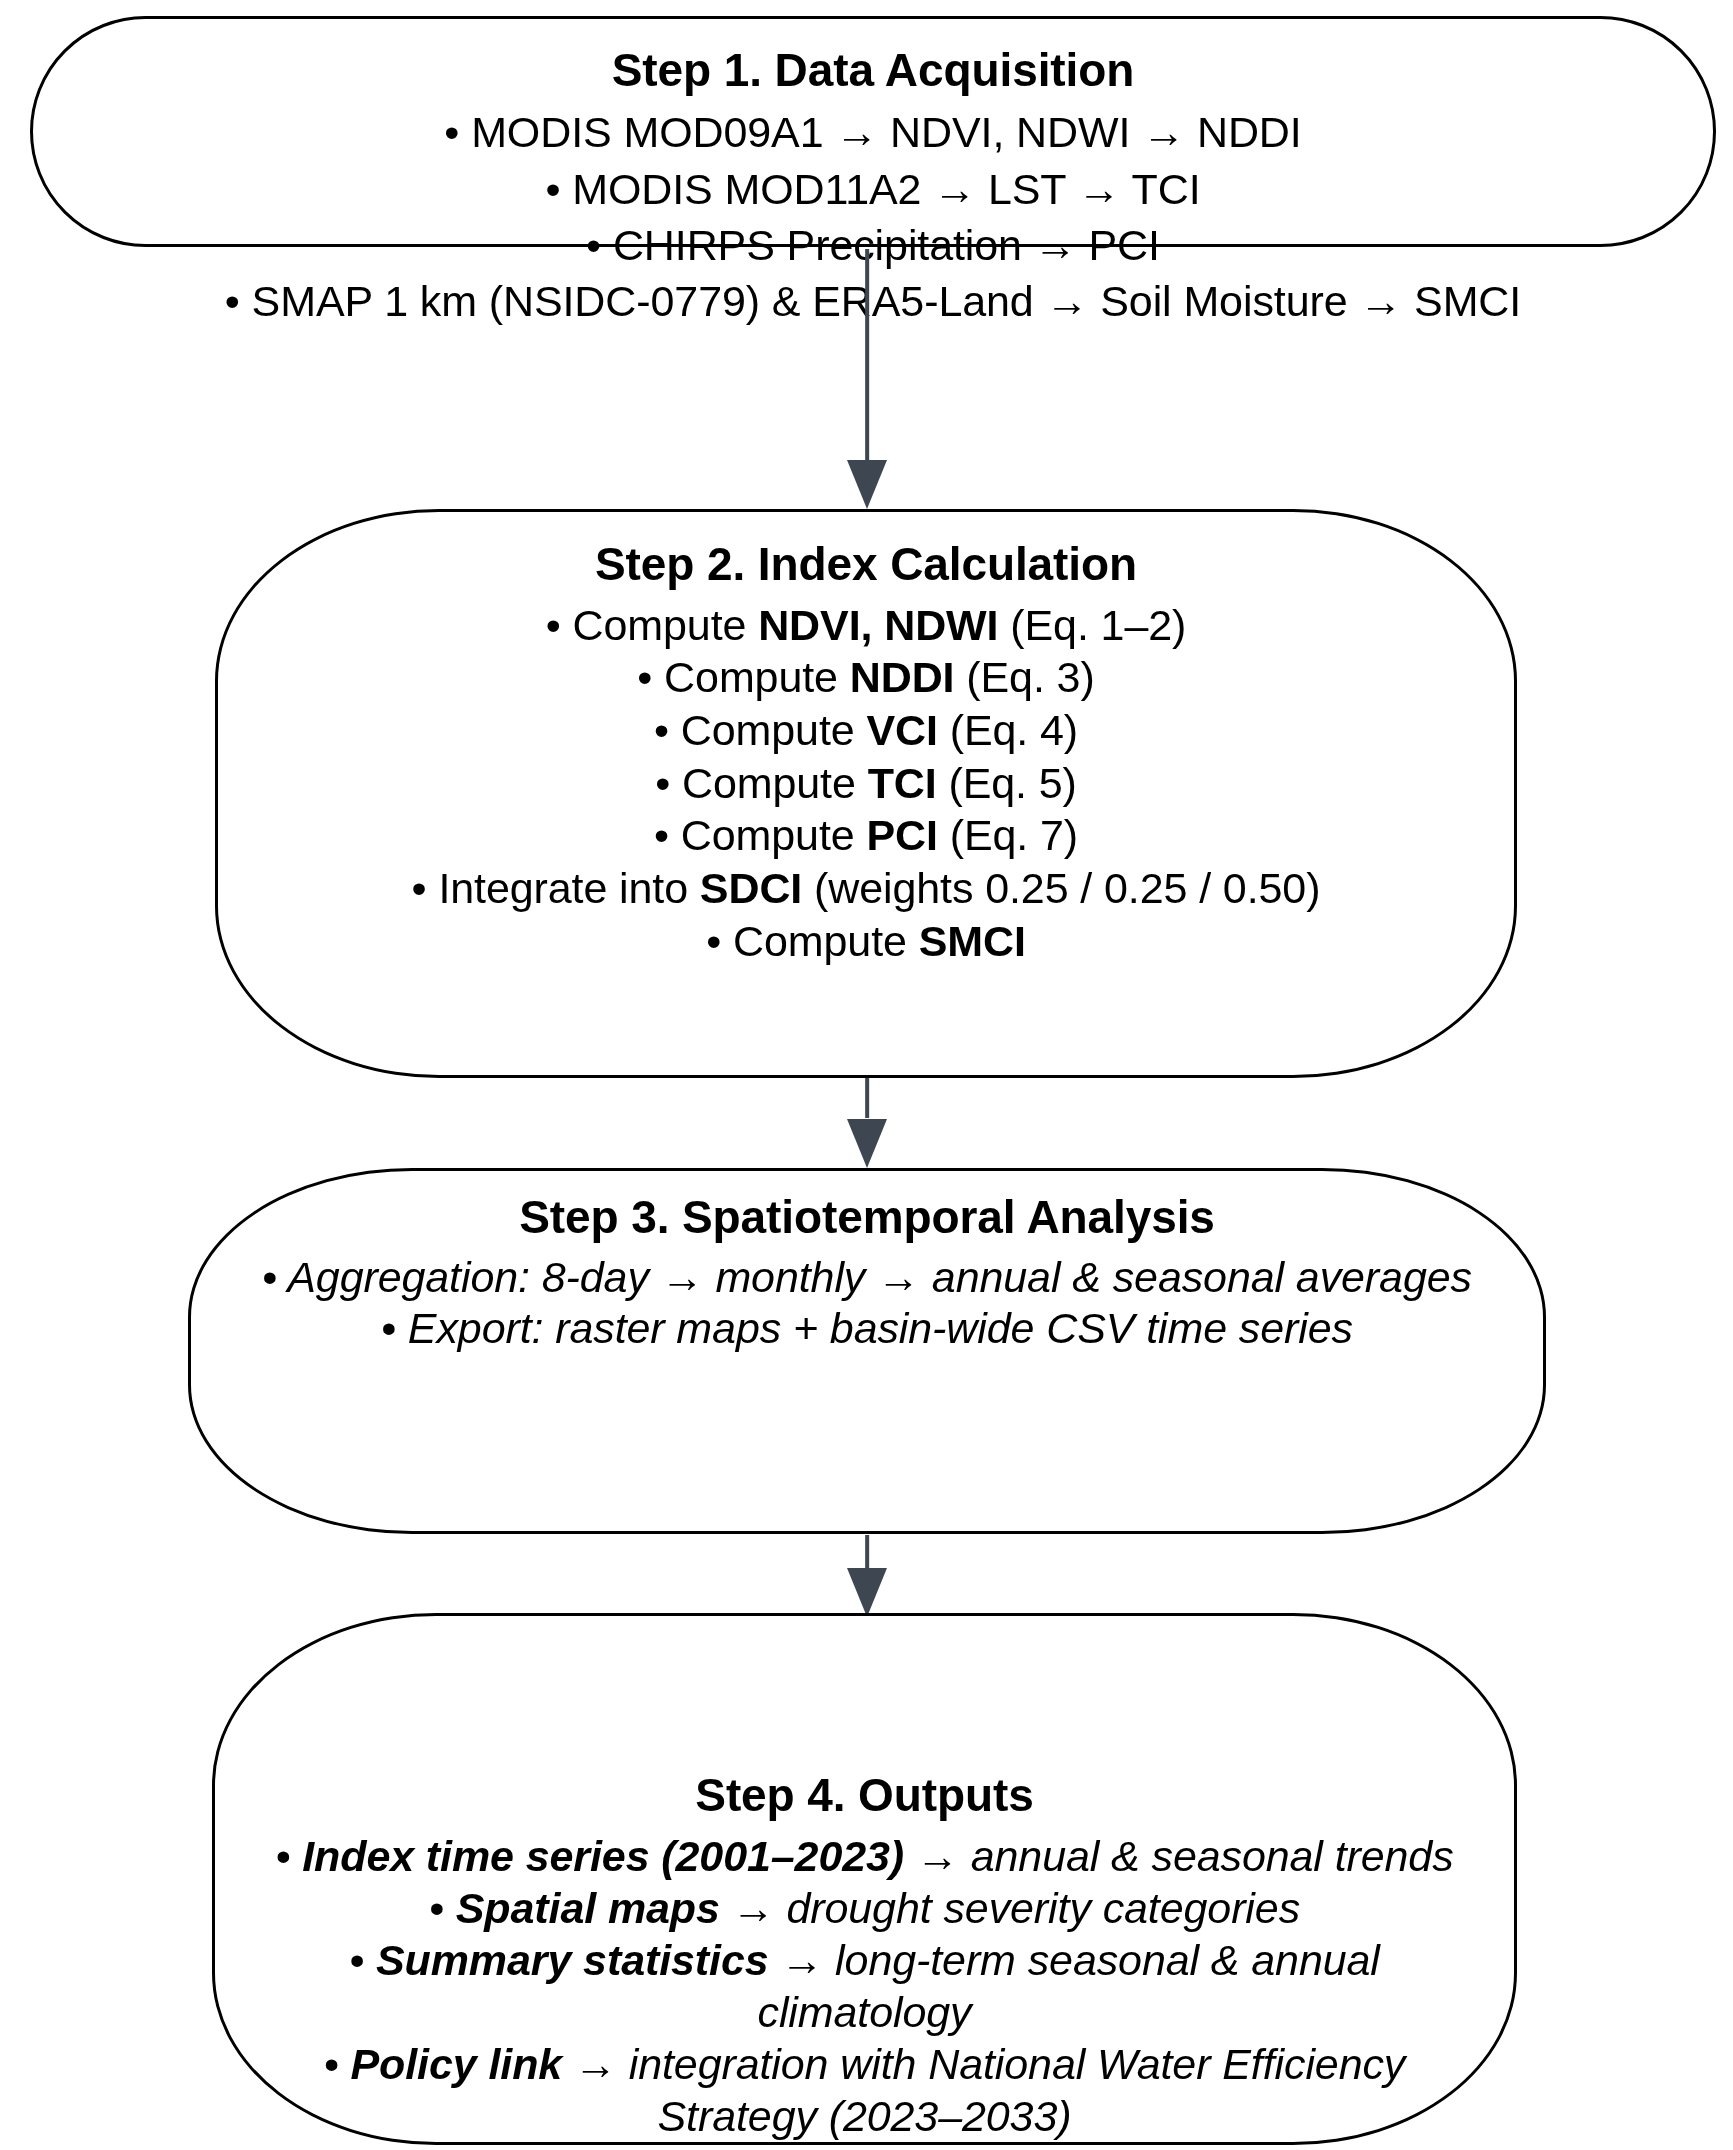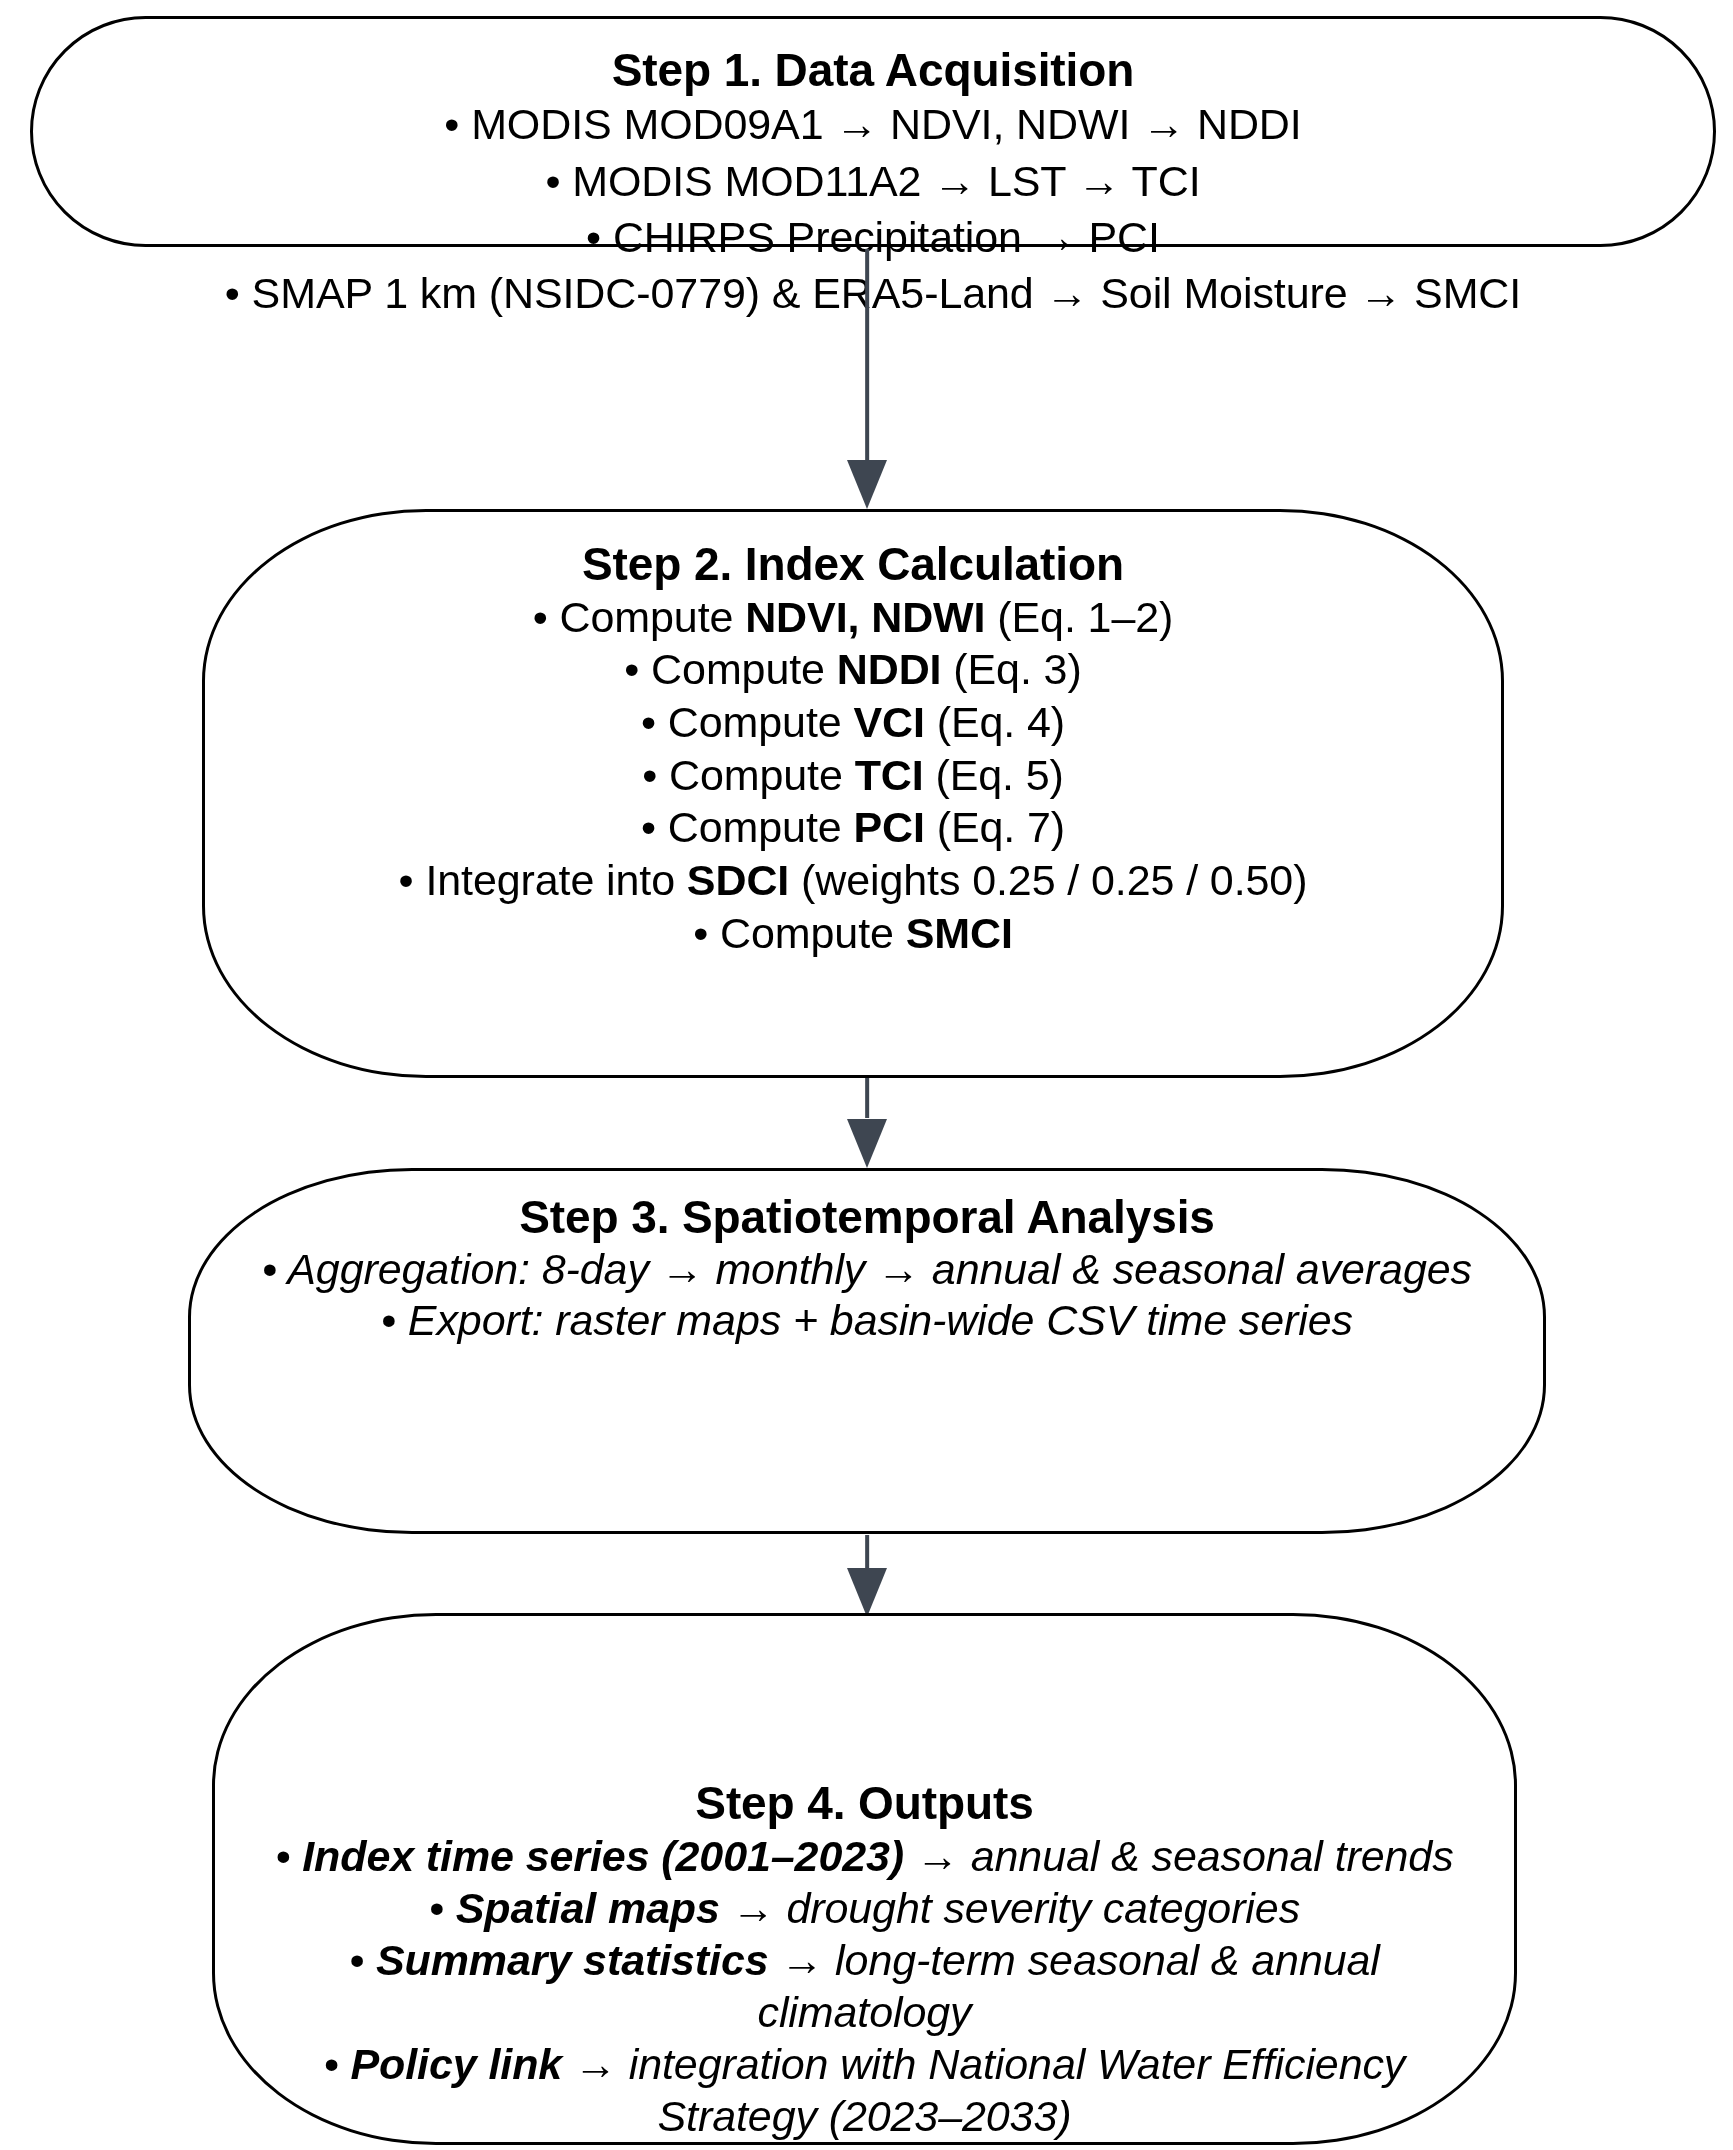--- a/index.html
+++ b/index.html
@@ -39,21 +39,21 @@
   #box-step1 {
     left: 30px;
     top: 16.4px;
     width: 1686px;
     height: 231px;
     border-radius: 116px / 116px;
     padding-top: 25.4px;
   }
 
   #box-step2 {
-    left: 202px;
+    left: 215px;
     top: 509px;
     width: 1302px;
     height: 569px;
     border-radius: 224px / 172px;
     padding-top: 27px;
   }
 
   #box-step3 {
     left: 188px;
     top: 1168px;
@@ -78,20 +78,21 @@
     font-size: 46px;
     font-weight: bold;
     line-height: 1.12;
     letter-spacing: -0.1px;
     white-space: nowrap;
   }
 
   .step-lines {
     display: block;
     width: 100%;
+    margin-top: 8px;
   }
 
   .step-line {
     font-size: 43px;
     font-weight: normal;
     line-height: 1.185;
     letter-spacing: -0.1px;
     display: block;
     white-space: nowrap;
   }

